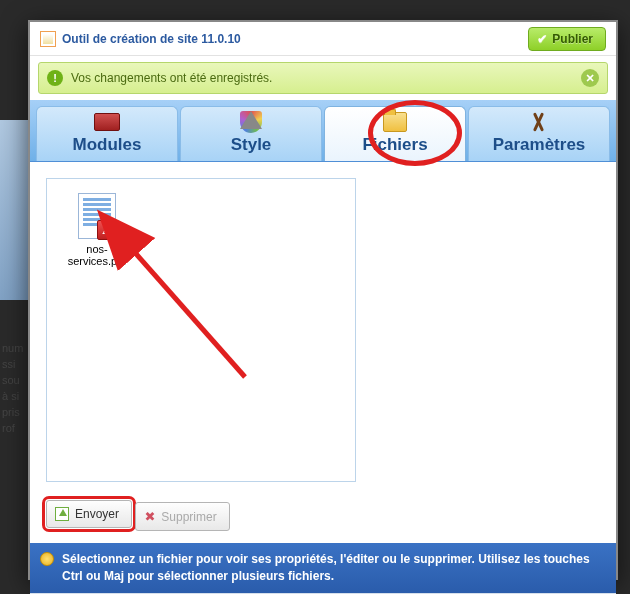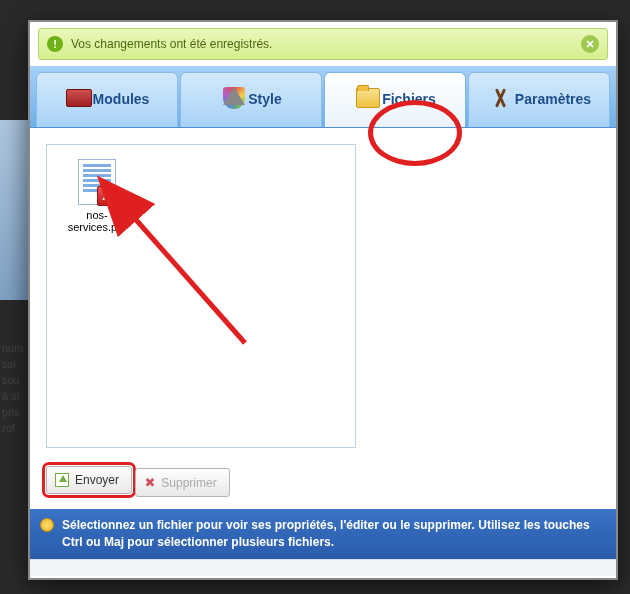--- a/index.html
+++ b/index.html
@@ -104,24 +104,24 @@
     gap: 2px;
     height: 62px;
     border-bottom: 1px solid #4f8fd6;
   }
   .tab {
     flex: 1;
     background: linear-gradient(#d3e9fb,#a8d3f6);
     border: 1px solid #8abce8;
     border-bottom: none;
     border-radius: 6px 6px 0 0;
-    display: flex; flex-direction: row; align-items: center; justify-content: center;
+    display: flex; flex-direction: column; align-items: center; justify-content: center;
     padding: 4px 0 6px 0;
     color: #1d4e89;
-    font-size: 14px;
+    font-size: 17px;
     font-weight: bold;
     cursor: pointer;
     position: relative;
   }
   .tab.active {
     background: linear-gradient(#ffffff,#eaf4fd);
     border-color: #7fb3e0;
   }
   .tab .ticon {
     width: 28px; height: 24px;
@@ -255,20 +255,28 @@
 </head>
 <body>
 
 <div class="bg-fragments">
   <div class="bg-img"></div>
   <div class="bg-text">num<br>ssi<br>sou<br>à si<br>pris<br>rof</div>
 </div>
 
 <div class="dialog">
 
+  <div class="titlebar">
+    <span class="title-icon"></span>
+    <span class="title">Outil de création de site 11.0.10</span>
+    <button class="publish-btn">
+      <span class="ico">✔</span>
+      <span>Publier</span>
+    </button>
+  </div>
 
   <div class="notice">
     <span class="nicon">!</span>
     <span>Vos changements ont été enregistrés.</span>
     <span class="close">✕</span>
   </div>
 
   <div class="tabs">
     <div class="tab">
       <div class="ticon">

